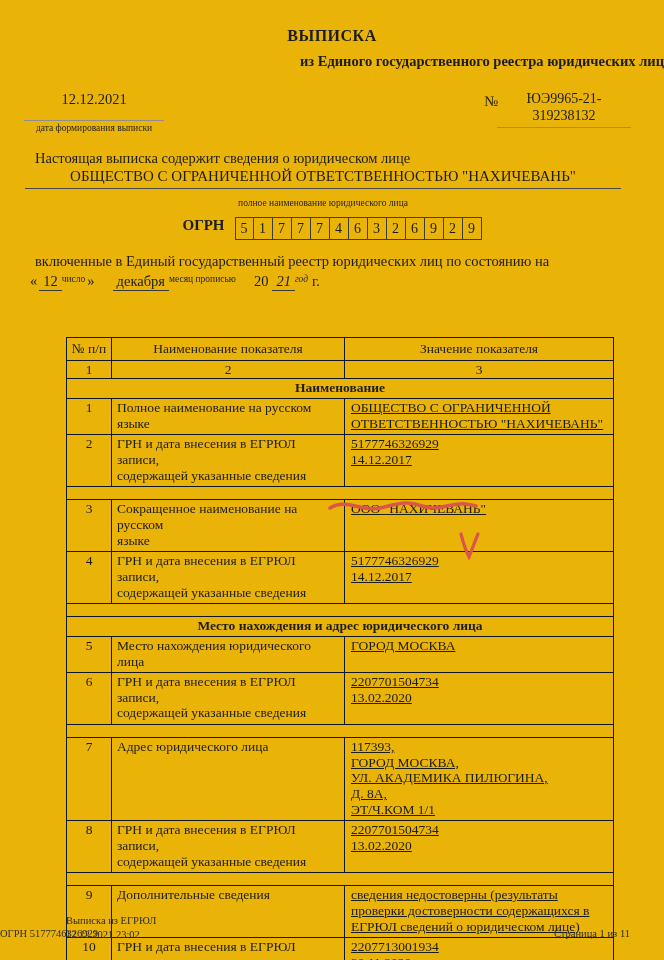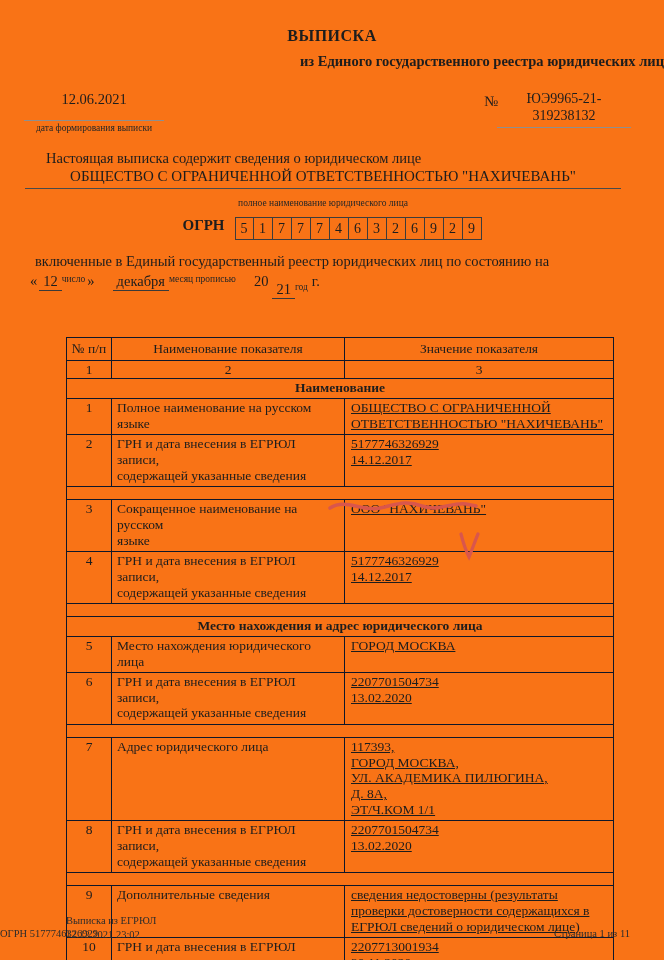--- a/index.html
+++ b/index.html
@@ -1,53 +1,53 @@
 <!DOCTYPE html>
 <html><head>
 <meta charset="utf-8">
 <style>
   * { margin:0; padding:0; box-sizing:border-box; }
   html,body { background:#fff; }
   .page {
-    position:relative; width:664px; height:960px; background:#f97316;
+    position:relative; width:664px; height:960px; background:#eab308;
     font-family:"Liberation Serif", serif; color:#1d1d1d; overflow:hidden;
   }
   .abs { position:absolute; }
   .doc-title { top:27px; left:0; width:100%; text-align:center; font-weight:bold; font-size:16px; letter-spacing:0.5px; }
   .doc-subtitle { top:53px; left:0; width:100%; text-align:right; font-weight:bold; font-size:14.5px; }
 
   .date-block { top:91px; left:24px; width:140px; text-align:center; }
   .date-value { font-size:14.5px; padding-bottom:12px; border-bottom:1.5px solid #8f8f8f; }
   .small-caption { font-size:9.5px; color:#262626; margin-top:2px; }
 
   .num-sign { top:93px; left:484px; font-size:14.5px; }
   .num-block { top:90px; left:497px; width:134px; text-align:center; }
   .num-value { font-size:14px; line-height:1.22; padding-bottom:3px; border-bottom:1.5px solid #8f8f8f; white-space:pre-line; }
 
-  .intro-line { top:150px; left:46px; font-size:14.5px; }
+  .intro-line { top:150px; left:35px; font-size:14.5px; }
   .company-line { top:168px; left:25px; width:596px; text-align:center; font-size:15px; padding-bottom:3px; border-bottom:1.5px solid #4a4a4a; }
   .company-caption { top:198px; left:25px; width:596px; text-align:center; font-size:9.5px; color:#262626; }
 
   .ogrn-row { top:217px; left:0; width:100%; display:flex; justify-content:center; align-items:flex-start; gap:10px; }
   .ogrn-label { font-weight:bold; font-size:15px; }
   .ogrn-digit-boxes { display:flex; }
   .ogrn-digit {
     width:19px; height:23px; border:1px solid #3c3c3c; border-left:none;
     display:flex; align-items:center; justify-content:center; font-size:14px;
   }
   .ogrn-digit:first-child { border-left:1px solid #3c3c3c; }
 
   .included-line { top:253px; left:35px; font-size:14.5px; }
   .asof-line { top:272px; left:30px; font-size:14.5px; display:flex; align-items:flex-start; }
   .quote-mark { padding-top:1px; }
   .blank { display:inline-flex; flex-direction:row; text-align:center; }
   .blank-val { border-bottom:1.2px solid #3a3a3a; padding:1px 4px 0 4px; }
   .blank.day { min-width:30px; margin:0 2px; }
   .blank.month { min-width:102px; margin:0 10px 0 18px; }
-  .blank.year { min-width:28px; margin:8px 4px; }
+  .blank.year { min-width:28px; margin:0 4px;font-style:italic; }
   .century { padding-top:1px; margin-left:8px; }
   .year-suffix { padding-top:1px; }
 
   table.egrul { position:absolute; top:337px; left:66px; width:547px; border-collapse:collapse; table-layout:fixed; font-size:13.5px; }
   .egrul col.c1 { width:45px; } .egrul col.c2 { width:233px; } .egrul col.c3 { width:269px; }
   .egrul th, .egrul td { border:1px solid #0f172a; vertical-align:top; line-height:1.16; }
   .egrul th { font-weight:normal; text-align:center; padding:3px 2px; }
   .egrul td.colnum { text-align:center; padding:1px 2px; }
   .egrul td.num { text-align:center; padding:1px 2px; }
   .egrul td.name { padding:1px 3px 3px 5px; white-space:pre-line; }
@@ -63,21 +63,21 @@
 </style>
 </head>
 <body>
 
 <div class="page">
 
   <div class="abs doc-title">ВЫПИСКА</div>
   <div class="abs doc-subtitle">из Единого государственного реестра юридических лиц</div>
 
   <div class="abs date-block">
-    <div class="date-value">12.06.2021</div>
+    <div class="date-value">12.12.2021</div>
     <div class="small-caption">дата формирования выписки</div>
   </div>
 
   <div class="abs num-sign">№</div>
   <div class="abs num-block">
     <div class="num-value">ЮЭ9965-21-
 319238132</div>
   </div>
 
   <div class="abs intro-line">Настоящая выписка содержит сведения о юридическом лице</div>

